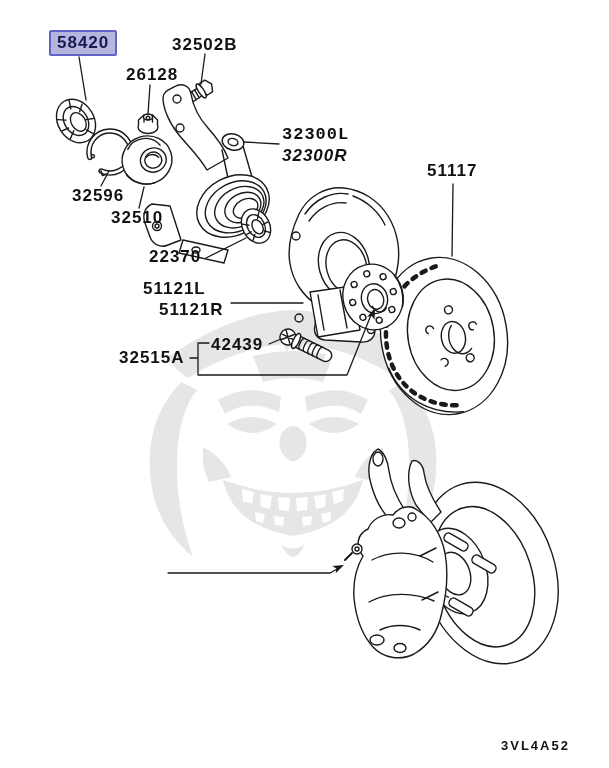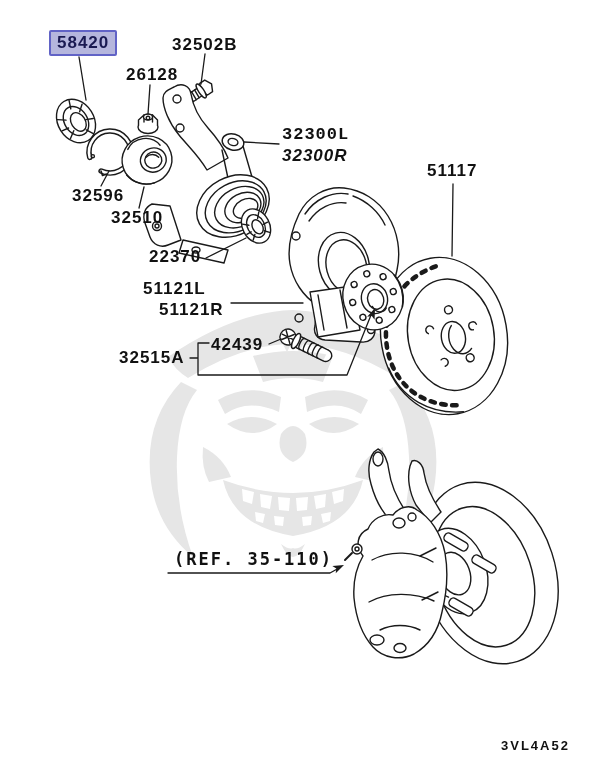--- a/index.html
+++ b/index.html
@@ -238,15 +238,14 @@
   <div class="lbl" style="left:72px;  top:187px;">32596</div>
   <div class="lbl" style="left:111px; top:209px;">32510</div>
   <div class="lbl" style="left:282px; top:126px;font-family:Liberation Mono, monospace;">32300L</div>
   <div class="lbl" style="left:282px; top:147px;font-style:italic;">32300R</div>
   <div class="lbl" style="left:427px; top:162px;">51117</div>
   <div class="lbl" style="left:149px; top:248px;">22370</div>
   <div class="lbl" style="left:143px; top:280px;">51121L</div>
   <div class="lbl" style="left:159px; top:301px;">51121R</div>
   <div class="lbl" style="left:211px; top:336px;">42439</div>
   <div class="lbl" style="left:119px; top:349px;">32515A</div>
-  <div class="lbl ref" style="left:174px; top:551px;">(REF. 35-110)</div>
   <div class="lbl code" style="left:501px; top:739px;">3VL4A52</div>
 </div>
 
 </body></html>

